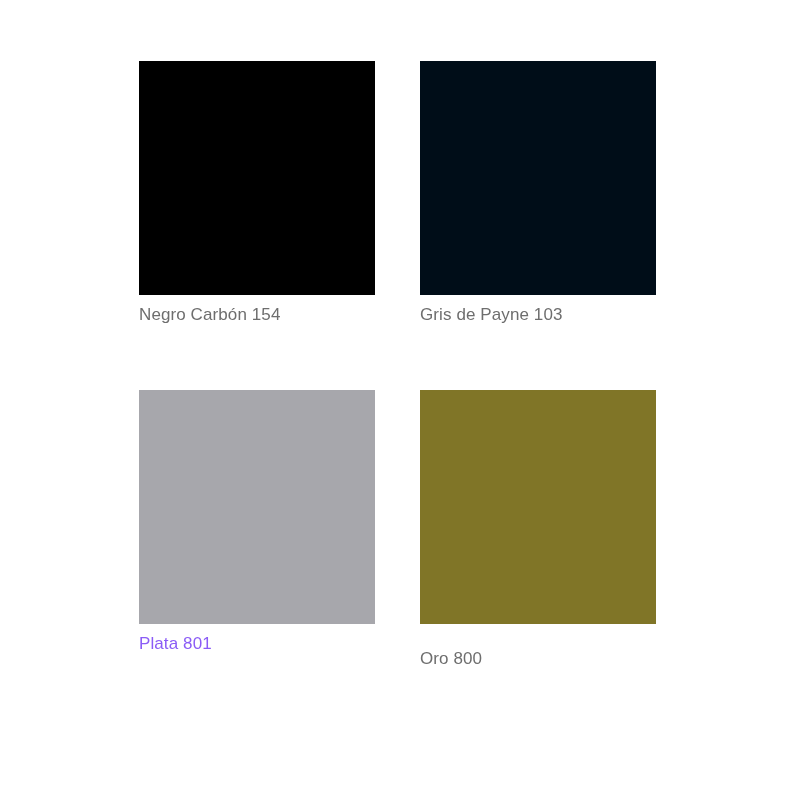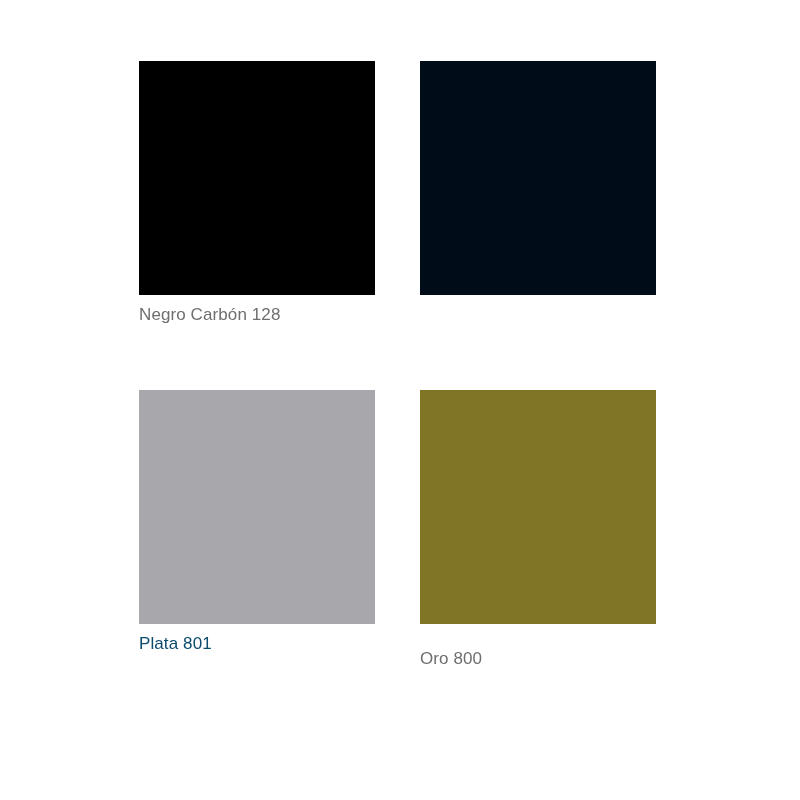--- a/index.html
+++ b/index.html
@@ -62,30 +62,31 @@
 </style>
 </head>
 <body style="background: rgb(255, 255, 255);">
 
 <div class="palette-sheet" style="background: rgb(255, 255, 255);">
 
   <div class="swatch-grid">
 
     <div class="swatch-cell">
       <div class="swatch-chip" style="background: rgb(0, 0, 0);"></div>
-      <div class="swatch-label" style="color: rgb(110, 110, 110);">Negro Carbón 128</div>
+      <div class="swatch-label" style="color: rgb(110, 110, 110);">Negro Carbón 154</div>
     </div>
 
     <div class="swatch-cell">
       <div class="swatch-chip" style="background: rgb(0, 13, 24);"></div>
+      <div class="swatch-label" style="color: rgb(110, 110, 110);">Gris de Payne 103</div>
     </div>
 
     <div class="swatch-cell">
       <div class="swatch-chip" style="background: rgb(167, 167, 172);"></div>
-      <div class="swatch-label" style="color: #0c4a6e;">Plata 801</div>
+      <div class="swatch-label" style="color: #8b5cf6;">Plata 801</div>
     </div>
 
     <div class="swatch-cell">
       <div class="swatch-chip" style="background: rgb(128, 117, 39);"></div>
       <div class="swatch-label" style="color: rgb(110, 110, 110); margin-top: 24px;">Oro 800</div>
     </div>
 
   </div>
 </div>
 

